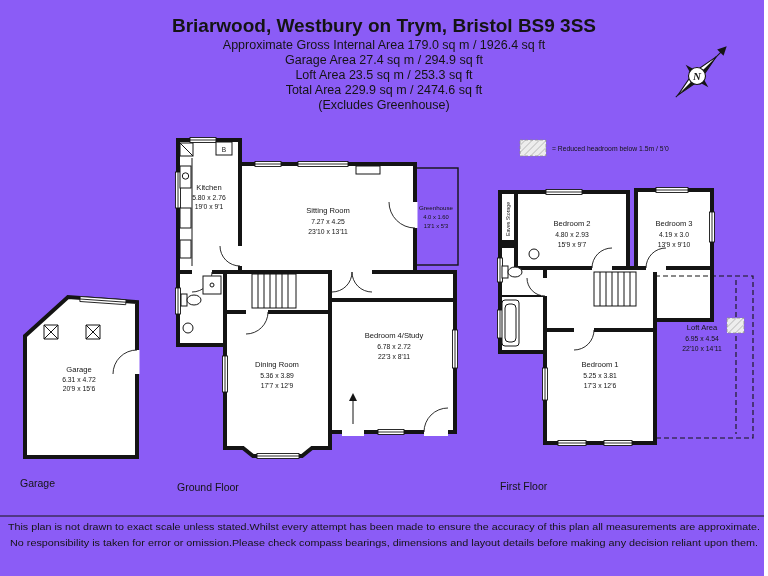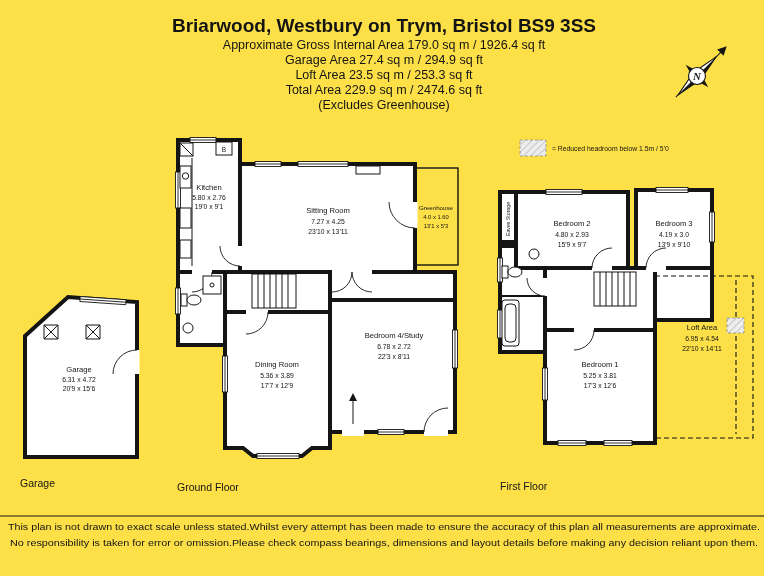--- a/index.html
+++ b/index.html
@@ -1,16 +1,16 @@
 <!DOCTYPE html>
 <html><head>
 <meta charset="utf-8">
 <style>
   html,body{margin:0;padding:0;background:#fff;}
-  .page{position:relative;width:764px;height:576px;background:#fde047;overflow:hidden;}
+  .page{position:relative;width:764px;height:576px;background:#8b5cf6;overflow:hidden;}
   svg{display:block;}
   text{fill:#141414;font-family:"Liberation Sans",sans-serif;}
   .ctr{text-anchor:middle;}
   .title{font-size:19px;font-weight:bold;}
   .sub{font-size:12.5px;}
   .rname{font-size:7.6px;}
   .rdim{font-size:6.8px;}
   .tinyname{font-size:6.2px;}
   .tinydim{font-size:5.8px;}
   .floorlabel{font-size:10.5px;}

